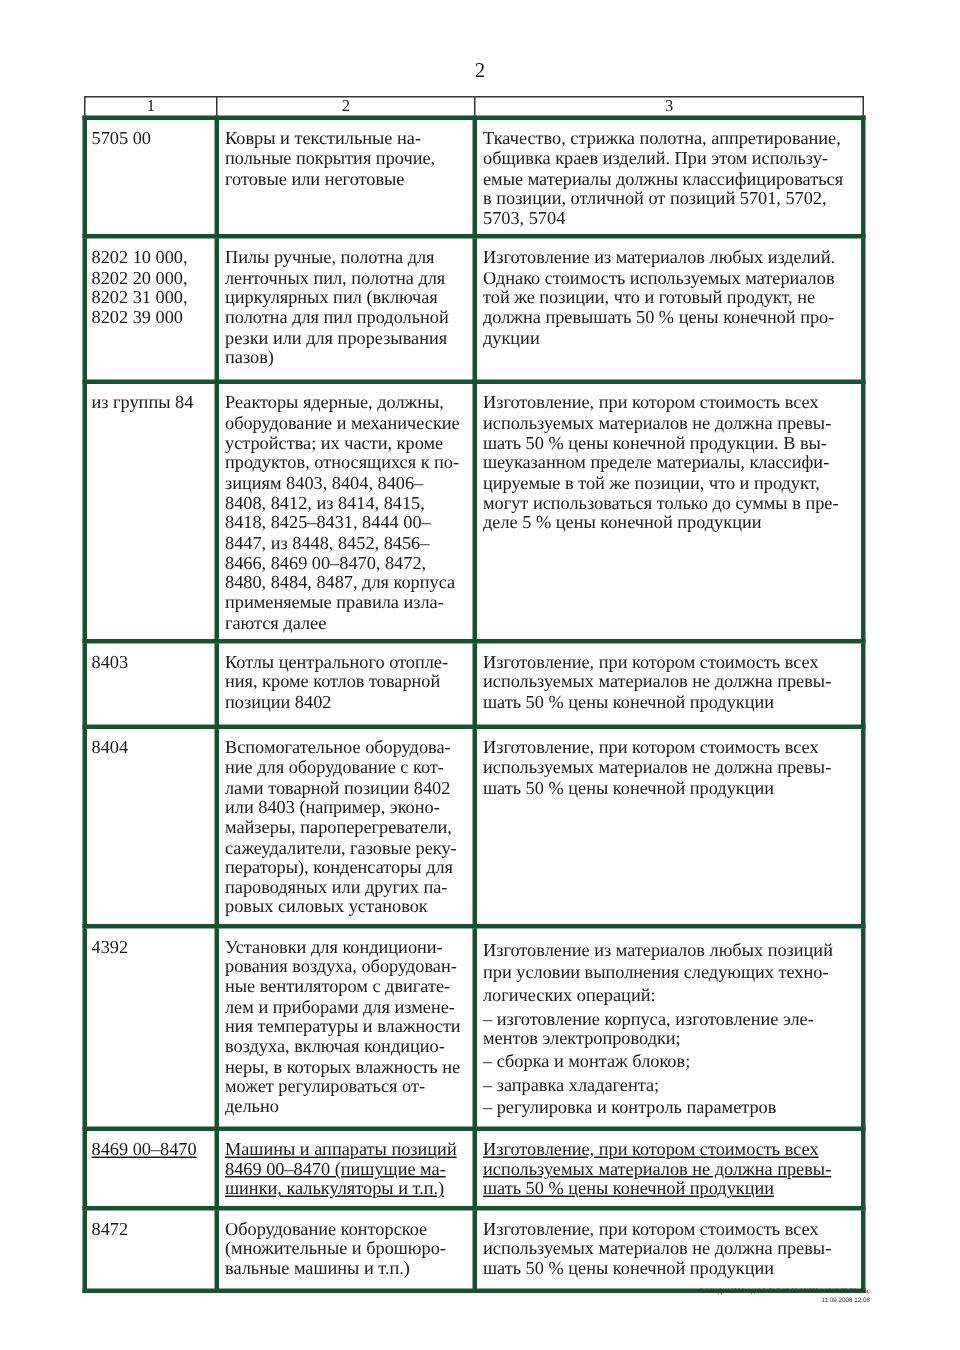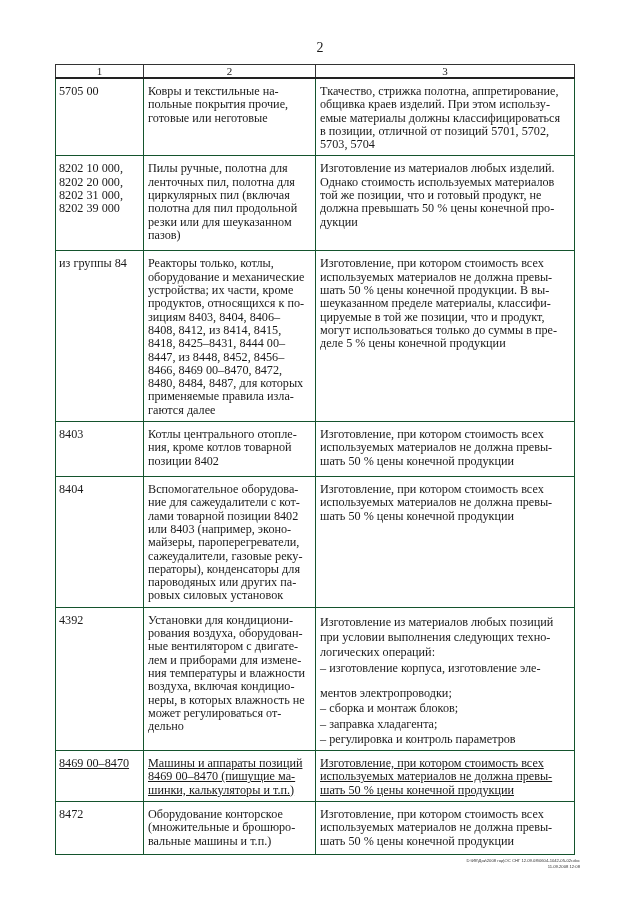--- a/index.html
+++ b/index.html
@@ -19,21 +19,21 @@
   }
   table.rules col.c1 { width: 88px; }
   table.rules col.c2 { width: 172px; }
   table.rules col.c3 { width: 259px; }
   table.rules th {
     font-weight: normal; font-size: 11px; height: 12px; line-height: 12px;
     border: 1px solid #333; border-bottom: 2px solid #222; padding: 0;
     text-align: center;
   }
   table.rules td {
-    border: 1px solid #14532d; vertical-align: top; padding: 6px 4px 4px 4px;
+    border: 3px solid #14532d; vertical-align: top; padding: 6px 4px 4px 4px;
     word-wrap: break-word;
   }
   table.rules td.code { padding-left: 3px; }
   .r1 td { height: 66px; }
   .r2 td { height: 84px; margin-top: 32px; }
   .r3 td { height: 152px; margin-left: 20px; }
   .r4 td { height: 44px; margin-top: 21px; }
   .r5 td { height: 118px; }
   .r6 td { height: 122px; }
   .r7 td { height: 39px; text-decoration: underline; }
@@ -89,47 +89,47 @@
         <span class="line">8202 10 000,</span>
         <span class="line">8202 20 000,</span>
         <span class="line">8202 31 000,</span>
         <span class="line">8202 39 000</span>
       </td>
       <td>
         <span class="line">Пилы ручные, полотна для</span>
         <span class="line">ленточных пил, полотна для</span>
         <span class="line">циркулярных пил (включая</span>
         <span class="line">полотна для пил продольной</span>
-        <span class="line">резки или для шеуказанном</span>
+        <span class="line">резки или для прорезывания</span>
         <span class="line">пазов)</span>
       </td>
       <td>
         <span class="line">Изготовление из материалов любых изделий.</span>
         <span class="line">Однако стоимость используемых материалов</span>
         <span class="line">той же позиции, что и готовый продукт, не</span>
         <span class="line">должна превышать 50 % цены конечной про-</span>
         <span class="line">дукции</span>
       </td>
     </tr>
 
     <tr class="r3">
       <td class="code">
         <span class="line">из группы 84</span>
       </td>
       <td>
-        <span class="line">Реакторы только, котлы,</span>
+        <span class="line">Реакторы ядерные, должны,</span>
         <span class="line">оборудование и механические</span>
         <span class="line">устройства; их части, кроме</span>
         <span class="line">продуктов, относящихся к по-</span>
         <span class="line">зициям 8403, 8404, 8406–</span>
         <span class="line">8408, 8412, из 8414, 8415,</span>
         <span class="line">8418, 8425–8431, 8444 00–</span>
         <span class="line">8447, из 8448, 8452, 8456–</span>
         <span class="line">8466, 8469 00–8470, 8472,</span>
-        <span class="line">8480, 8484, 8487, для которых</span>
+        <span class="line">8480, 8484, 8487, для корпуса</span>
         <span class="line">применяемые правила изла-</span>
         <span class="line">гаются далее</span>
       </td>
       <td>
         <span class="line">Изготовление, при котором стоимость всех</span>
         <span class="line">используемых материалов не  должна превы-</span>
         <span class="line">шать 50 % цены конечной продукции. В вы-</span>
         <span class="line">шеуказанном пределе материалы, классифи-</span>
         <span class="line">цируемые в той же позиции, что и продукт,</span>
         <span class="line">могут использоваться только  до суммы в пре-</span>
@@ -152,21 +152,21 @@
         <span class="line">шать 50 % цены конечной продукции</span>
       </td>
     </tr>
 
     <tr class="r5">
       <td class="code">
         <span class="line">8404</span>
       </td>
       <td>
         <span class="line">Вспомогательное оборудова-</span>
-        <span class="line">ние для сажеудалители с кот-</span>
+        <span class="line">ние для оборудование с кот-</span>
         <span class="line">лами товарной позиции 8402</span>
         <span class="line">или 8403 (например, эконо-</span>
         <span class="line">майзеры, пароперегреватели,</span>
         <span class="line">сажеудалители, газовые реку-</span>
         <span class="line">ператоры), конденсаторы для</span>
         <span class="line">пароводяных или других па-</span>
         <span class="line">ровых силовых установок</span>
       </td>
       <td>
         <span class="line">Изготовление, при котором стоимость всех</span>
@@ -188,21 +188,21 @@
         <span class="line">воздуха, включая кондицио-</span>
         <span class="line">неры, в которых влажность не</span>
         <span class="line">может регулироваться от-</span>
         <span class="line">дельно</span>
       </td>
       <td class="oplist">
         <span class="line">Изготовление из материалов любых позиций</span>
         <span class="line">при условии выполнения следующих техно-</span>
         <span class="line">логических операций:</span>
         <span class="line">– изготовление корпуса, изготовление эле-</span>
-        <span class="line" style="margin-top:12px">ментов электропроводки;</span>
+        <span class="line" style="margin-top:0">ментов электропроводки;</span>
         <span class="line">– сборка и монтаж блоков;</span>
         <span class="line">– заправка хладагента;</span>
         <span class="line">– регулировка и контроль параметров</span>
       </td>
     </tr>
 
     <tr class="r7">
       <td class="code">
         <span class="line">8469 00–8470</span>
       </td>

